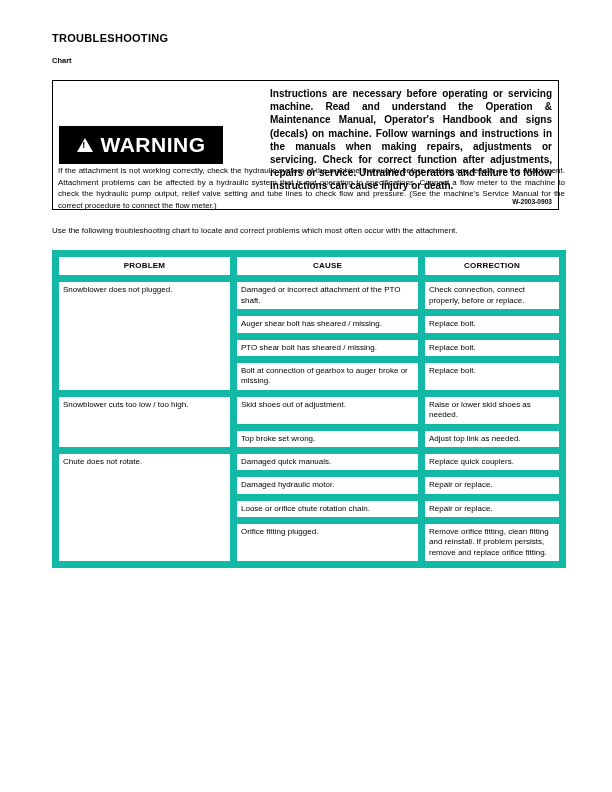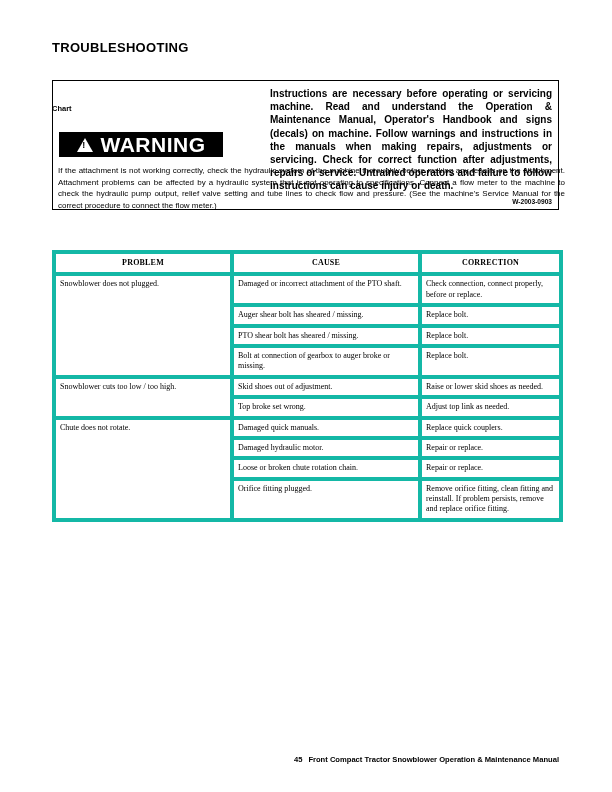--- a/index.html
+++ b/index.html
@@ -18,32 +18,30 @@
   .page {
     position: absolute;
     left: 0; top: 0;
     width: 612px;
     height: 792px;
   }
   .section-title {
     position: absolute;
     left: 52px;
     top: 32px;
-    font-size: 13px;
+    font-size: 11px;
     font-weight: bold;
     letter-spacing: 0.3px;
-    margin-top: 8px;
   }
   .sub-title {
     position: absolute;
     left: 52px;
     top: 56px;
     font-size: 7.5px;
     font-weight: bold;
-    margin-top: 48px;
   }
   
   .warning-wrap {
     position: absolute;
     left: 52px;
     top: 80px;
     width: 507px;
     border: 1px solid #000;
     box-sizing: border-box;
     display: flex;
@@ -52,21 +50,21 @@
   }
   .warning-banner {
     width: 164px;
     background: #000;
     margin: 6px 0 6px 6px;
     display: flex;
     align-items: center;
     justify-content: center;
     gap: 8px;
     flex: 0 0 auto;
-    height: 25px;
+    height: 38px;
     align-self: center;
   }
   .warning-tri {
     width: 0; height: 0;
     border-left: 8px solid transparent;
     border-right: 8px solid transparent;
     border-bottom: 14px solid #fff;
     position: relative;
   }
   .warning-tri::after {
@@ -118,26 +116,25 @@
   
   table.tbl {
     position: absolute;
     left: 52px;
     top: 250px;
     width: 507px;
     border-collapse: collapse;
     table-layout: fixed;
   }
   table.tbl th, table.tbl td {
-    border: 4px solid #14b8a6;
+    border: 7px solid #14b8a6;
     font-size: 8px;
     vertical-align: top;
     padding: 3px 4px 3px 4px;
     line-height: 1.3;
-    font-family: Liberation Serif, serif;
   }
   table.tbl th {
     text-align: center;
     font-weight: bold;
     background: #ffffff;
     padding: 4px 4px;
     font-size: 8px;
     letter-spacing: 0.2px;
   }
   col.c1 { width: 178px; }
@@ -167,20 +164,21 @@
       <span class="warning-tri"></span>
       <span class="warning-word">WARNING</span>
     </div>
     <div class="warning-right">
       <div class="warning-text">Instructions are necessary before operating or servicing machine. Read and understand the Operation &amp; Maintenance Manual, Operator's Handbook and signs (decals) on machine. Follow warnings and instructions in the manuals when making repairs, adjustments or servicing. Check for correct function after adjustments, repairs or service. Untrained operators and failure to follow instructions can cause injury or death.</div>
       <div class="warning-code">W-2003-0903</div>
     </div>
   </div>
 
   <div class="para para-1">If the attachment is not working correctly, check the hydraulic system of the machine thoroughly before making any repairs on the attachment. Attachment problems can be affected by a hydraulic system that is not operating to specifications. Connect a flow meter to the machine to check the hydraulic pump output, relief valve setting and tube lines to check flow and pressure. (See the machine's Service Manual for the correct procedure to connect the flow meter.)</div>
+  <div class="para para-2">Use the following troubleshooting chart to locate and correct problems which most often occur with the attachment.</div>
 
   <table class="tbl">
     <colgroup>
       <col class="c1">
         <col class="c2">
         <col class="c3">
     </colgroup>
     <thead>
       <tr>
         <th>PROBLEM</th>
@@ -218,27 +216,24 @@
         <tr>
           <td rowspan="4">Chute does not rotate.</td>
           <td>Damaged quick manuals.</td>
           <td>Replace quick couplers.</td>
         </tr>
         <tr>
           <td>Damaged hydraulic motor.</td>
           <td>Repair or replace.</td>
         </tr>
         <tr>
-          <td>Loose or broken chute rotation chain.</td>
+          <td>Loose or orifice chute rotation chain.</td>
           <td>Repair or replace.</td>
         </tr>
         <tr>
           <td>Orifice fitting plugged.</td>
           <td>Remove orifice fitting, clean fitting and reinstall. If problem persists, remove and replace orifice fitting.</td>
         </tr>
       </tbody>
   </table>
 
-  <div class="footer">
-    <span class="pg">45</span><span>Front Compact Tractor Snowblower Operation &amp; Maintenance Manual</span>
-  </div>
 
 </div>
 
 </body></html>

